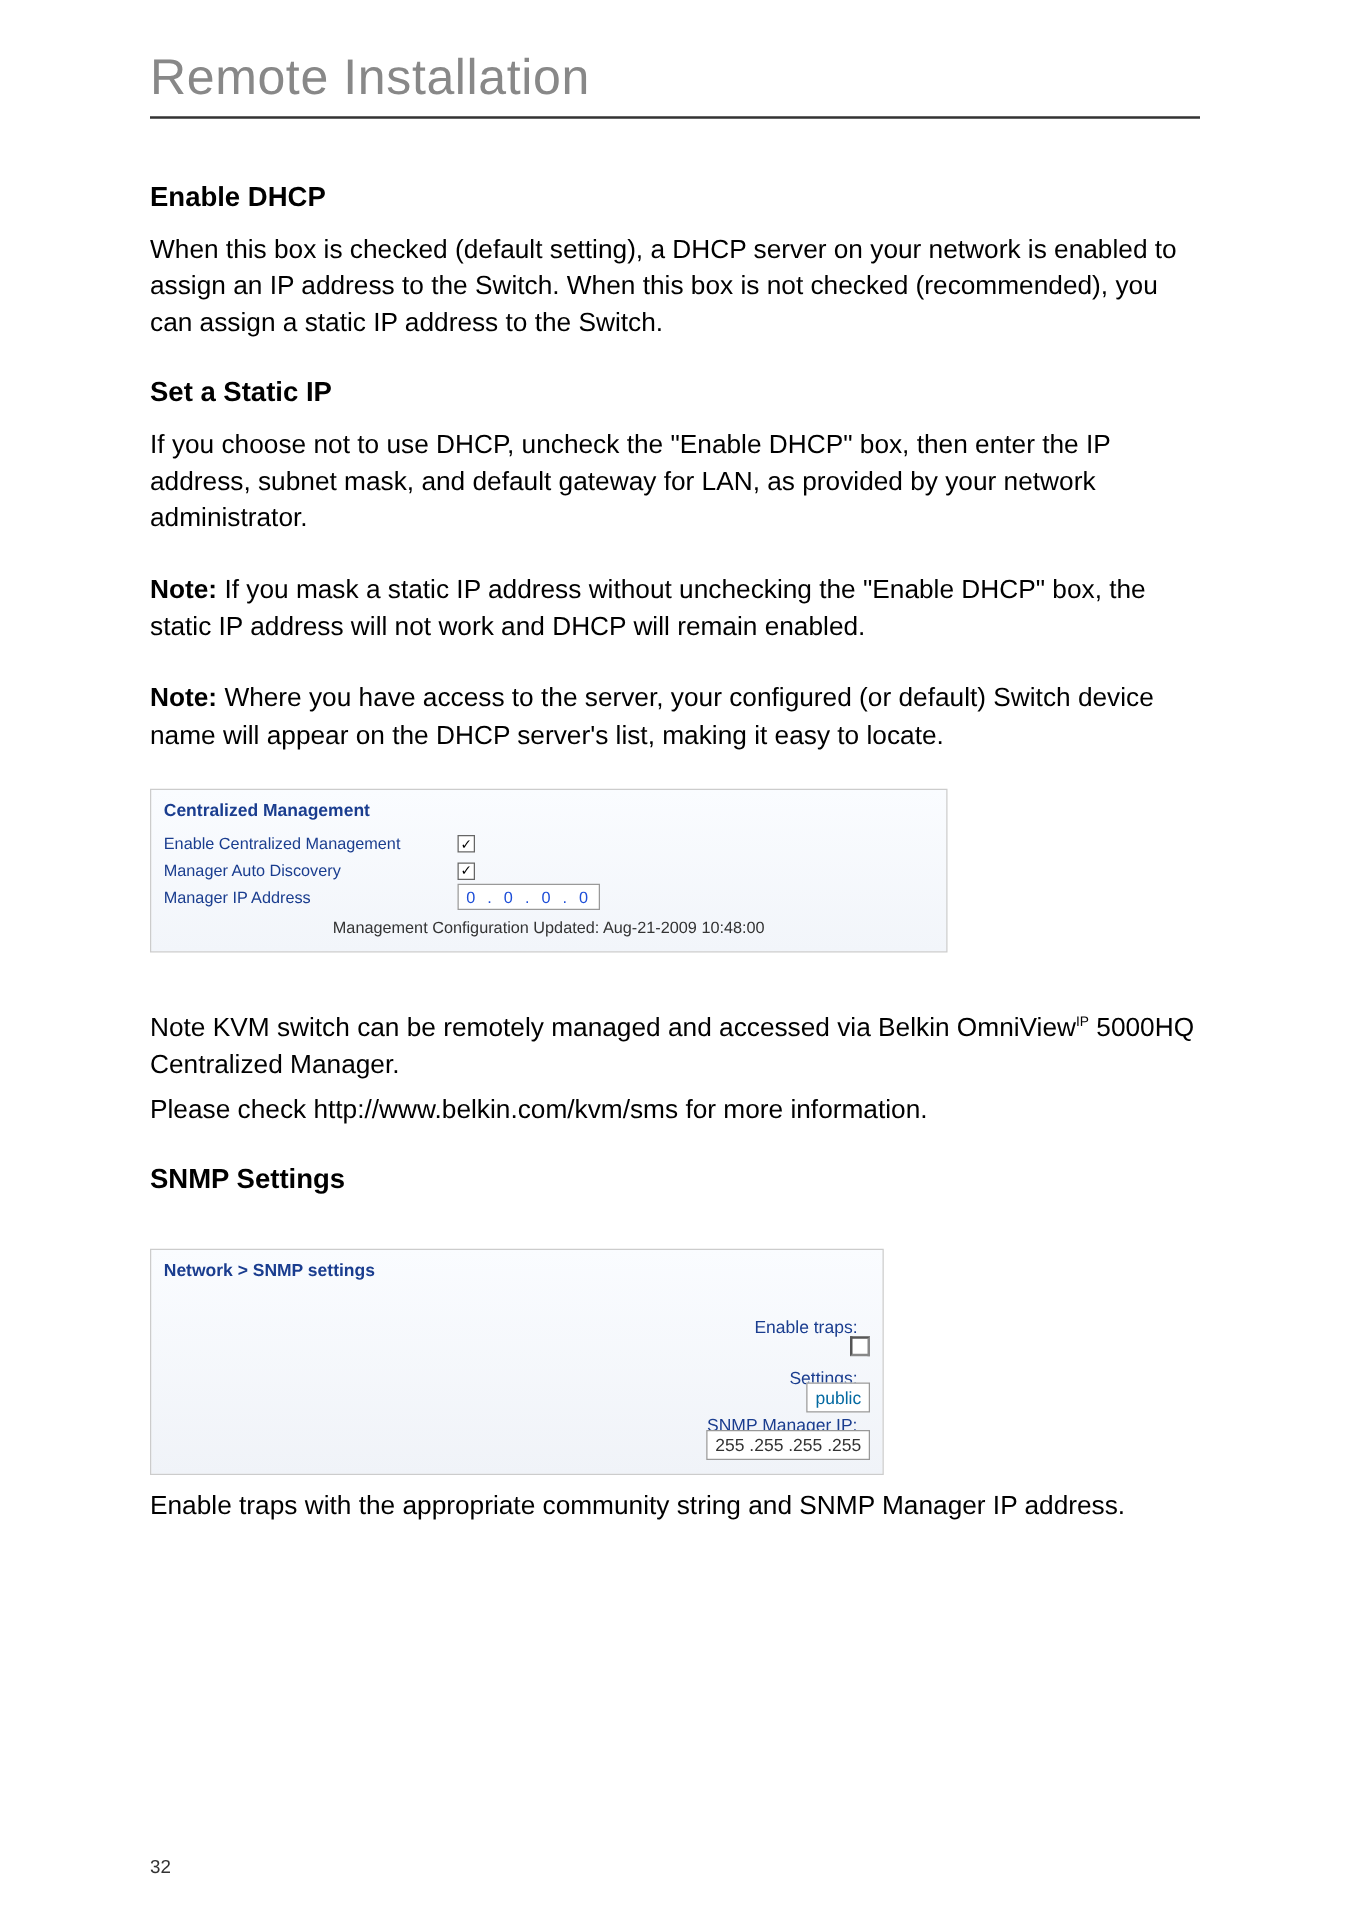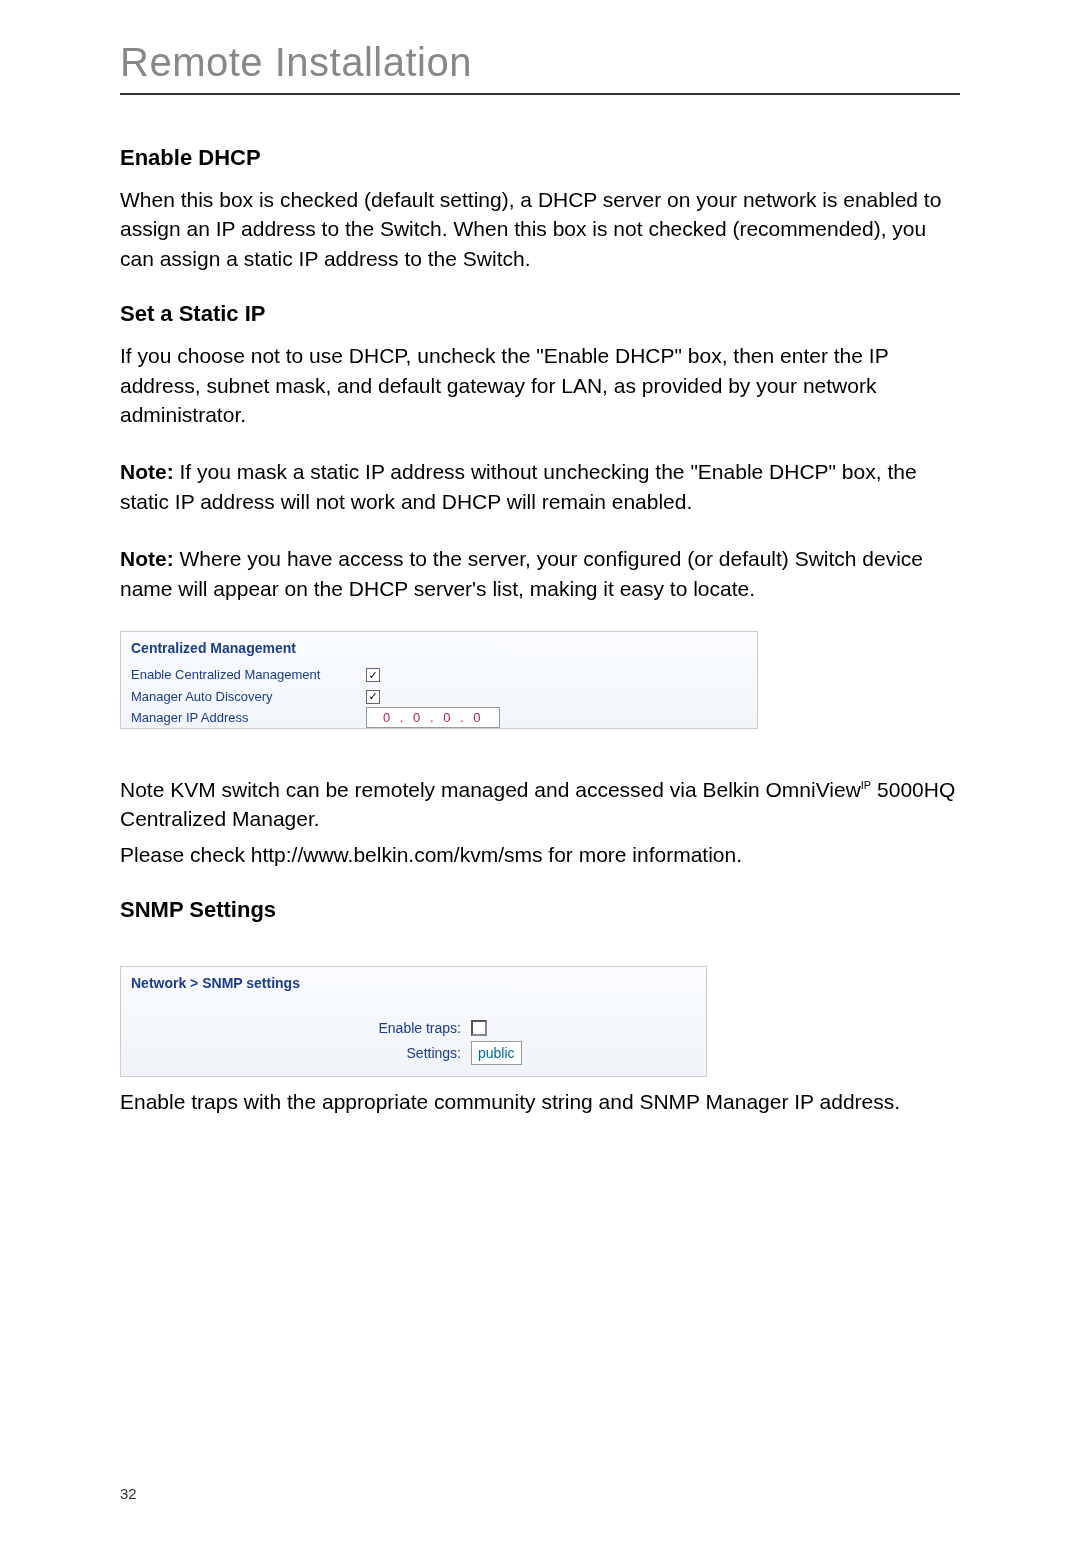--- a/index.html
+++ b/index.html
@@ -79,23 +79,23 @@
       background: #fff;
       display: inline-flex;
       align-items: center;
       justify-content: center;
       font-size: 11px;
       color: #000;
     }
     .ip-input {
       border: 1px solid #999;
       background: #fff;
-      padding: 2px 16px;
+      padding: 2px 6px;
       font-size: 13px;
-      color: #be185d;
+      color: #1d4ed8;
       width: 120px;
       text-align: center;
       letter-spacing: 3px;
     }
     .panel-footer {
       font-size: 13px;
       color: #333;
       padding: 6px 10px 12px 10px;
       text-align: center;
     }
@@ -111,24 +111,25 @@
       margin-top: 43px;
     }
     .panel2-title {
       color: #1a3d8f;
       font-weight: bold;
       font-size: 14px;
       padding: 8px 10px 26px 10px;
     }
     .panel2-row {
       display: flex;
-      align-items: flex-start;
+      align-items: flex-end;
       font-size: 14px;
       color: #1a3d8f;
       padding: 3px 10px;
+      flex-direction: column;
     }
     .panel2-row .label2 {
       width: 340px;
       text-align: right;
       padding-right: 10px;
     }
     .panel2-row .val2 {
       flex: 1;
     }
     .text-input {
@@ -193,37 +194,42 @@
     <span class="val"><span class="checkbox">✓</span></span>
   </div>
   <div class="panel-row">
     <span class="label">Manager Auto Discovery</span>
     <span class="val"><span class="checkbox">✓</span></span>
   </div>
   <div class="panel-row">
     <span class="label">Manager IP Address</span>
     <span class="val"><span class="ip-input">0 . 0 . 0 . 0</span></span>
   </div>
+  <div class="panel-footer">Management Configuration Updated: Aug-21-2009 10:48:00</div>
 </div>
 
 <p class="body-text" style="margin-bottom:6px">
   <span>Note KVM switch can be remotely managed and accessed via Belkin OmniView</span><span class="ip-superscript">IP</span><span> 5000HQ Centralized Manager.</span>
 </p>
 <p class="body-text">Please check http://www.belkin.com/kvm/sms for more information.</p>
 
 <h2 class="section-heading">SNMP Settings</h2>
 
 <div class="panel2">
   <div class="panel2-title">Network &gt; SNMP settings</div>
   <div class="panel2-row">
     <span class="label2">Enable traps:</span>
     <span class="val2"><span class="checkbox-3d"></span></span>
   </div>
   <div class="panel2-row">
     <span class="label2">Settings:</span>
     <span class="val2"><span class="text-input">public</span></span>
   </div>
+  <div class="panel2-row">
+    <span class="label2">SNMP Manager IP:</span>
+    <span class="val2"><span class="text-input2">255 .255 .255 .255</span></span>
+  </div>
   <div class="bottom-gap"></div>
 </div>
 
 <p class="body-text">Enable traps with the appropriate community string and SNMP Manager IP address.</p>
 
 <div class="page-number">32</div>
 
 </body></html>

